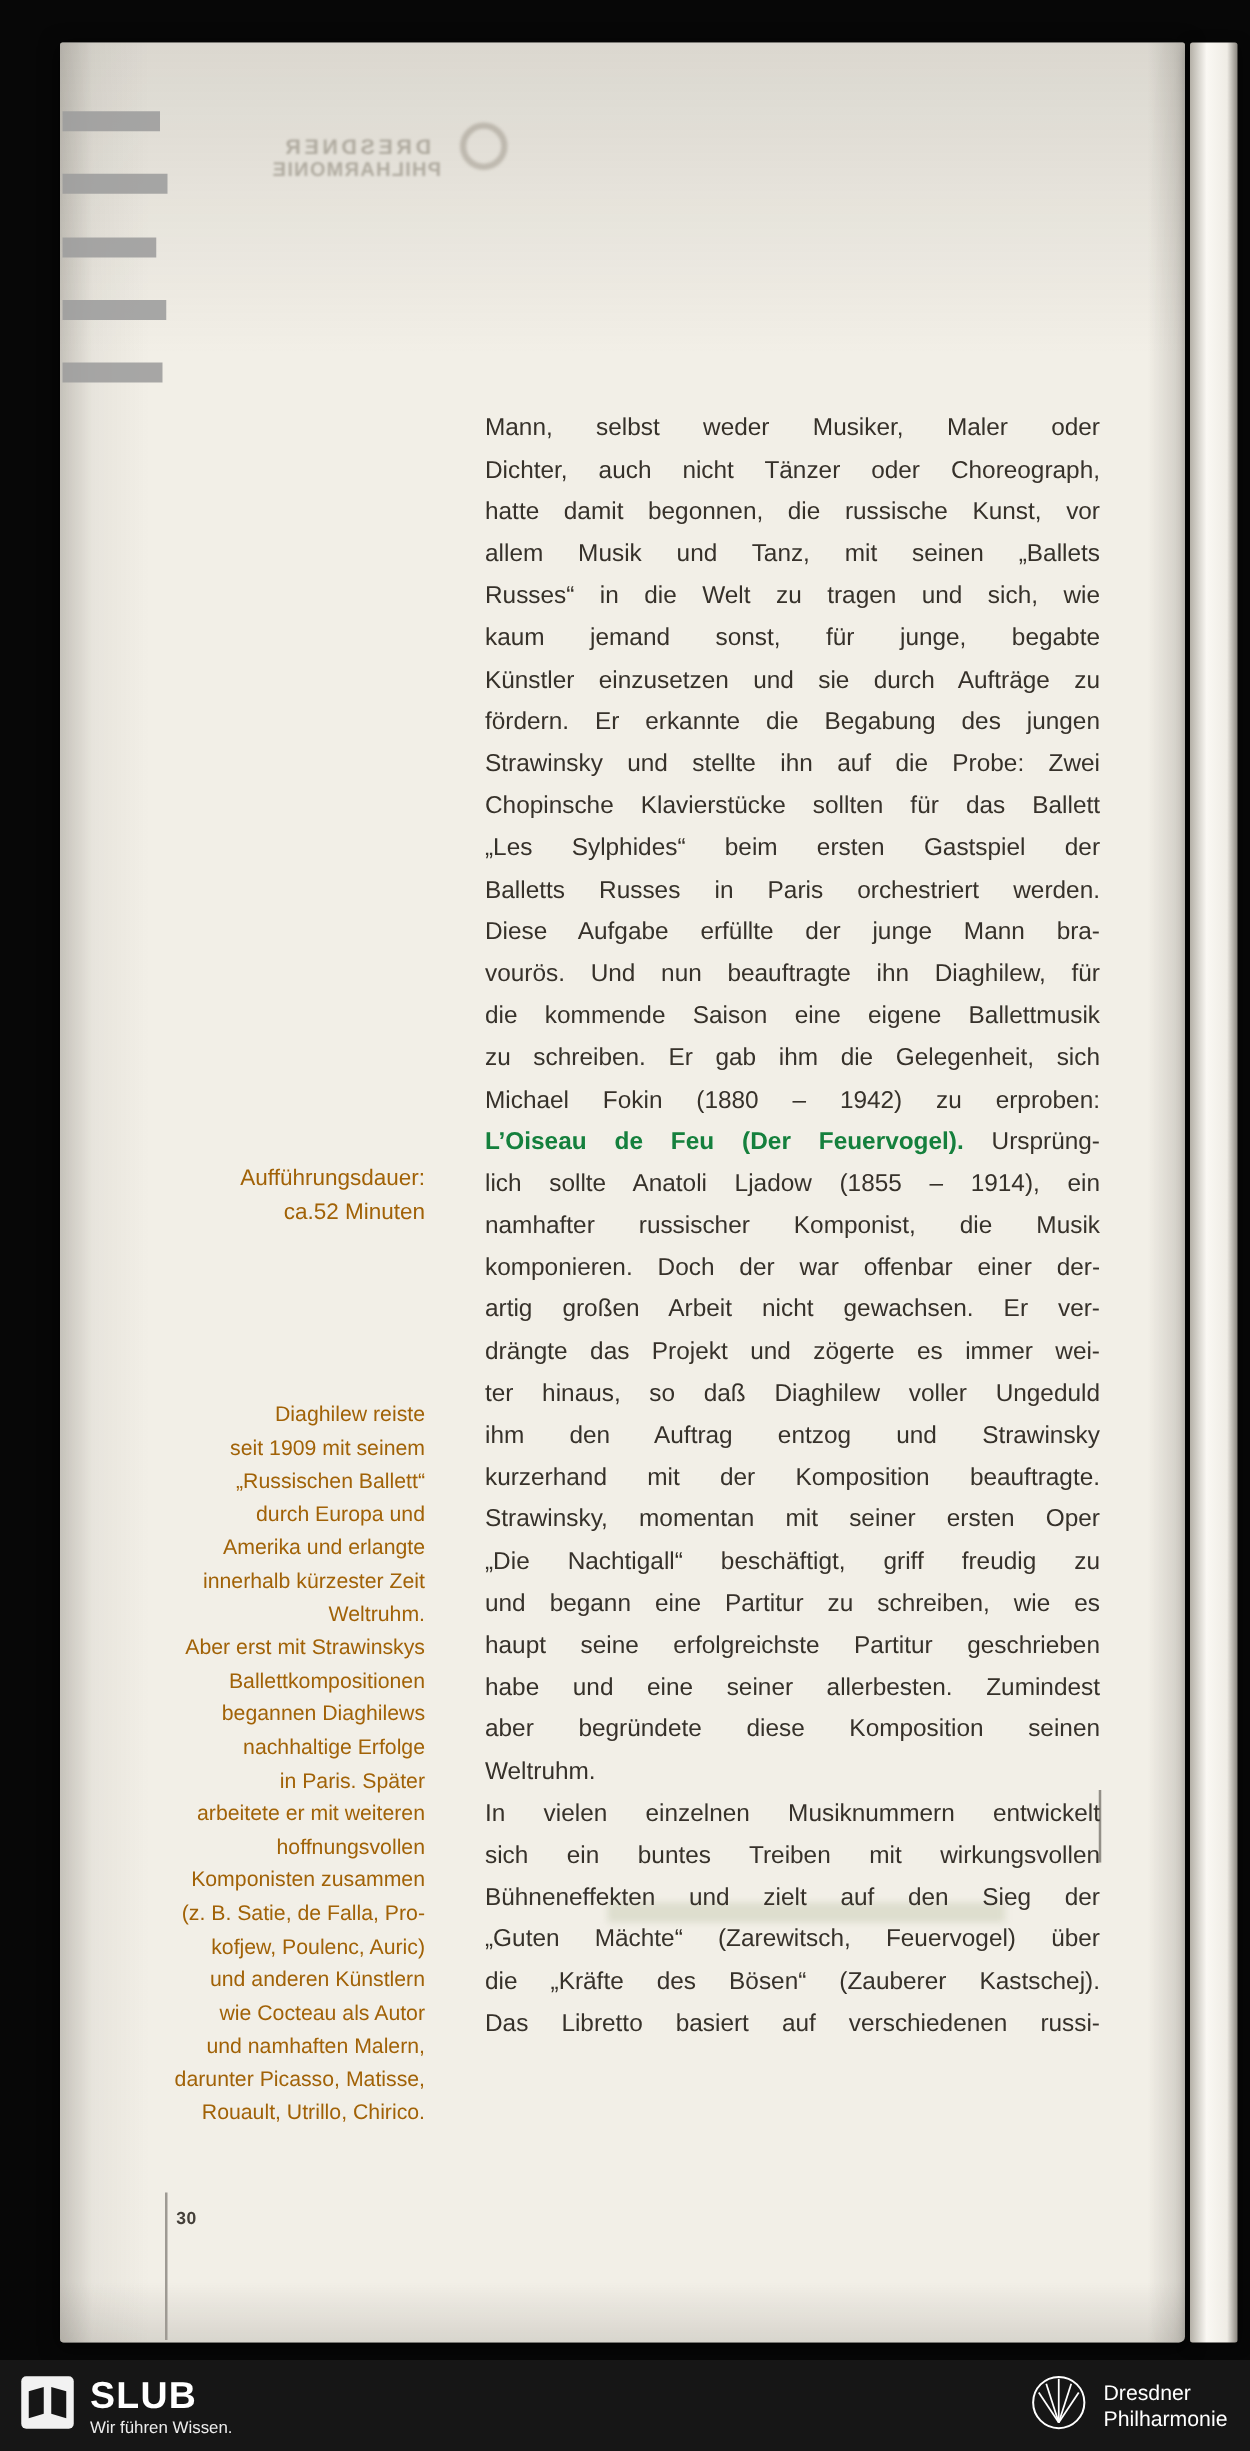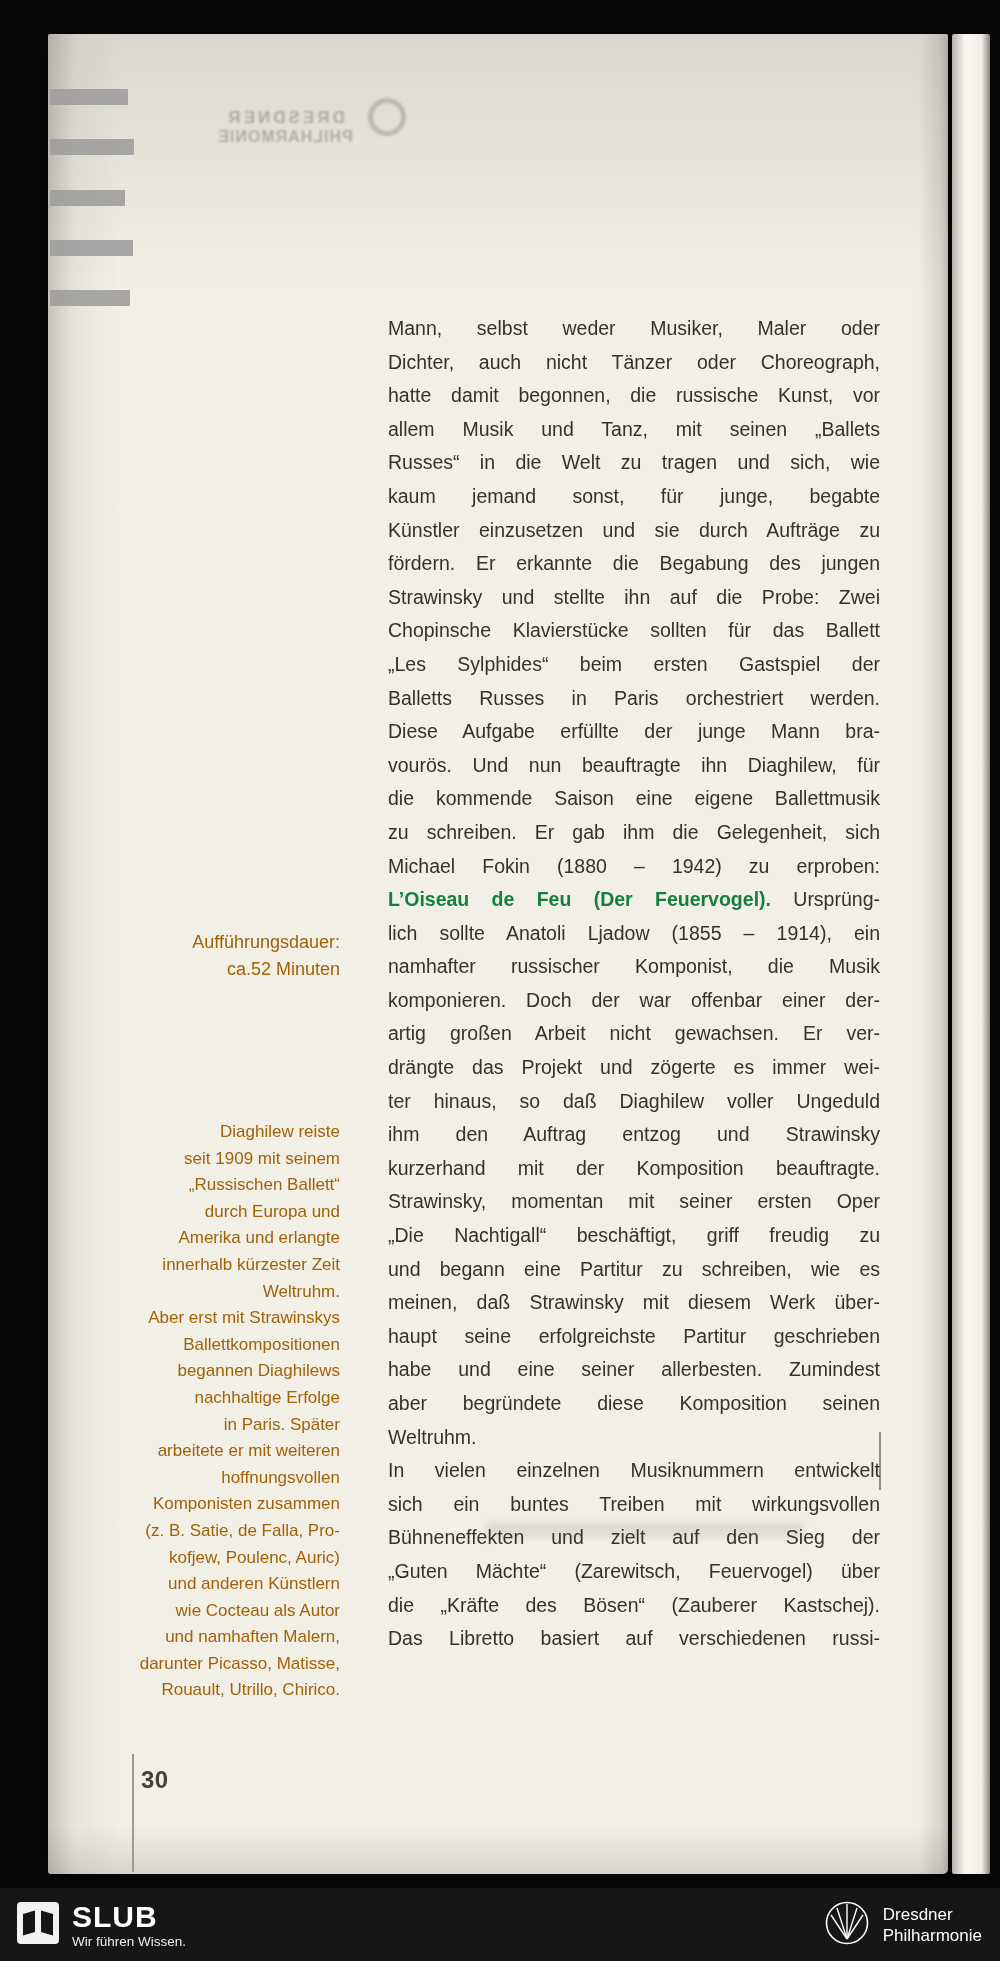--- a/index.html
+++ b/index.html
@@ -48,34 +48,34 @@
   .smudge{
     position:absolute;left:438px;top:1488px;width:318px;height:16px;
     background:rgba(152,163,120,.22);filter:blur(3px);
   }
   .artifact-line{
     position:absolute;left:831px;top:1398px;width:2px;height:58px;
     background:rgba(70,64,56,.55);
   }
   
   .main-col{
-    position:absolute;left:340px;top:278px;width:492px;
+    position:absolute;left:340px;top:292px;width:492px;
     font-size:19.5px;line-height:33.6px;color:#36312a;
   }
   .tl{text-align:left;white-space:normal;}
   .tl.just{text-align:justify;text-align-last:justify;}
   .tl b{font-weight:bold;color:#15803d;}
   .margin-col{
     position:absolute;left:70px;width:222px;text-align:right;color:#a16207;
   }
   .duration{top:895px;font-size:18px;line-height:27px;}
   .note{top:1085px;font-size:17px;line-height:26.6px;}
   .page-num{
     position:absolute;left:93px;top:1732px;
-    font-size:24px;font-weight:bold;color:#45403a;letter-spacing:.5px;
+    font-size:14px;font-weight:bold;color:#45403a;letter-spacing:.5px;
   }
   .page-rule{position:absolute;left:84px;top:1720px;width:2px;height:118px;background:#9e9a93;}
   
   .footer{
     position:absolute;left:0;top:1888px;width:1000px;height:73px;
     background:#161616;box-sizing:border-box;padding:0 16px;
     display:flex;align-items:center;justify-content:space-between;
   }
   .slub{display:flex;align-items:center;gap:12px;color:#fff;}
   .slub .name{font-size:30px;font-weight:bold;letter-spacing:1px;line-height:32px;}
@@ -150,21 +150,20 @@
         <div class="tl just">namhafter russischer Komponist, die Musik</div>
         <div class="tl just">komponieren. Doch der war offenbar einer der-</div>
         <div class="tl just">artig großen Arbeit nicht gewachsen. Er ver-</div>
         <div class="tl just">drängte das Projekt und zögerte es immer wei-</div>
         <div class="tl just">ter hinaus, so daß Diaghilew voller Ungeduld</div>
         <div class="tl just">ihm den Auftrag entzog und Strawinsky</div>
         <div class="tl just">kurzerhand mit der Komposition beauftragte.</div>
         <div class="tl just">Strawinsky, momentan mit seiner ersten Oper</div>
         <div class="tl just">„Die Nachtigall“ beschäftigt, griff freudig zu</div>
         <div class="tl just">und begann eine Partitur zu schreiben, wie es</div>
-        <div class="tl just">meinen, daß Strawinsky mit diesem Werk über-</div>
         <div class="tl just">haupt seine erfolgreichste Partitur geschrieben</div>
         <div class="tl just">habe und eine seiner allerbesten. Zumindest</div>
         <div class="tl just">aber begründete diese Komposition seinen</div>
         <div class="tl">Weltruhm.</div>
         <div class="tl just">In vielen einzelnen Musiknummern entwickelt</div>
         <div class="tl just">sich ein buntes Treiben mit wirkungsvollen</div>
         <div class="tl just">Bühneneffekten und zielt auf den Sieg der</div>
         <div class="tl just">„Guten Mächte“ (Zarewitsch, Feuervogel) über</div>
         <div class="tl just">die „Kräfte des Bösen“ (Zauberer Kastschej).</div>
         <div class="tl just">Das Libretto basiert auf verschiedenen russi-</div>

